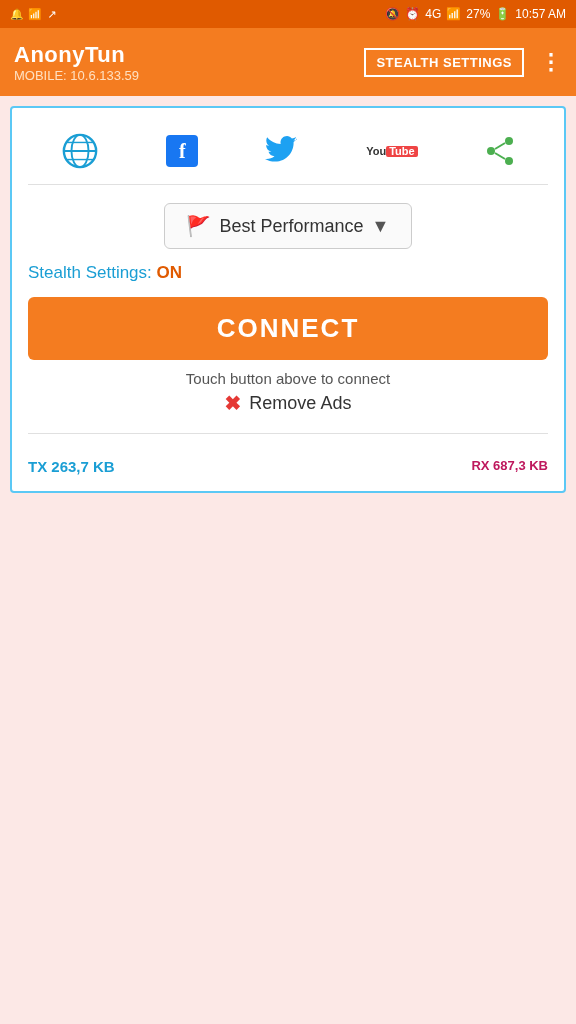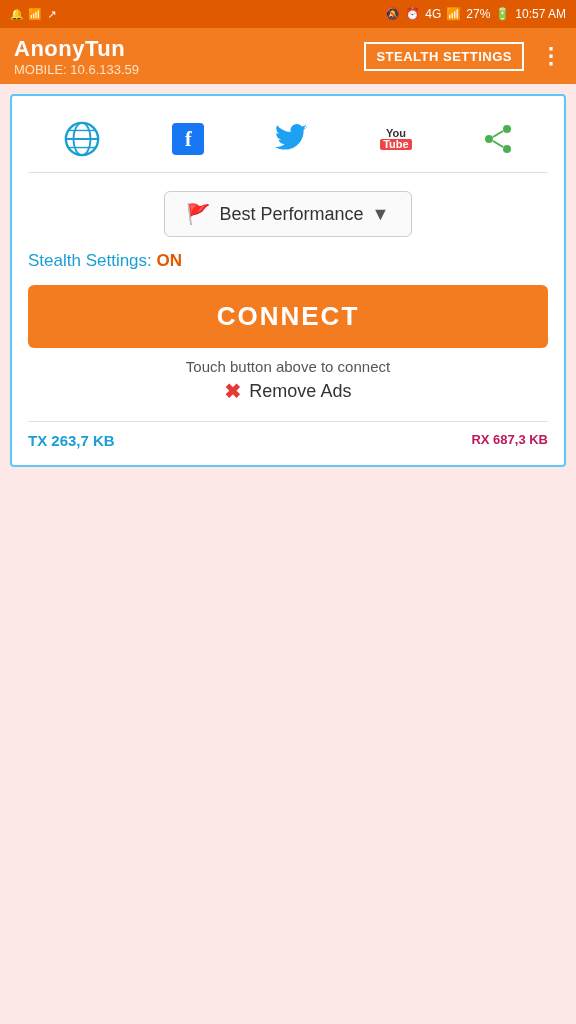--- a/index.html
+++ b/index.html
@@ -29,21 +29,21 @@
       align-items: center;
       gap: 5px;
     }
     .status-icon {
       font-size: 11px;
     }
 
     
     .header {
       width: 100%;
-      height: 56px;
+      height: 68px;
       background-color: #f47c20;
       display: flex;
       align-items: center;
       justify-content: space-between;
       padding: 0 14px;
     }
     .header-left {}
     .app-name {
       color: white;
       font-size: 22px;
@@ -124,21 +124,21 @@
       width: 34px;
       height: 30px;
       color: #1da1f2;
       font-size: 26px;
       display: flex;
       align-items: center;
       justify-content: center;
     }
     .yt-icon {
       display: flex;
-      flex-direction: column;
+      flex-direction: row;
       align-items: center;
     }
     .yt-text-you {
       color: #333;
       font-size: 11px;
       font-weight: bold;
       line-height: 1;
     }
     .yt-text-tube {
       color: #ff0000;
@@ -234,21 +234,21 @@
     .x-icon {
       color: #e53935;
       font-size: 20px;
       font-weight: bold;
     }
 
     
     .transfer-stats {
       display: flex;
       justify-content: space-between;
-      padding-top: 10px;
+      padding-top: 24px;
       border-top: 1px solid #e0e0e0;
     }
     .tx-stat {
       color: #1a9ed4;
       font-size: 15px;
       font-weight: bold;
     }
     .rx-stat {
       color: #be185d;
       font-size: 13px;

